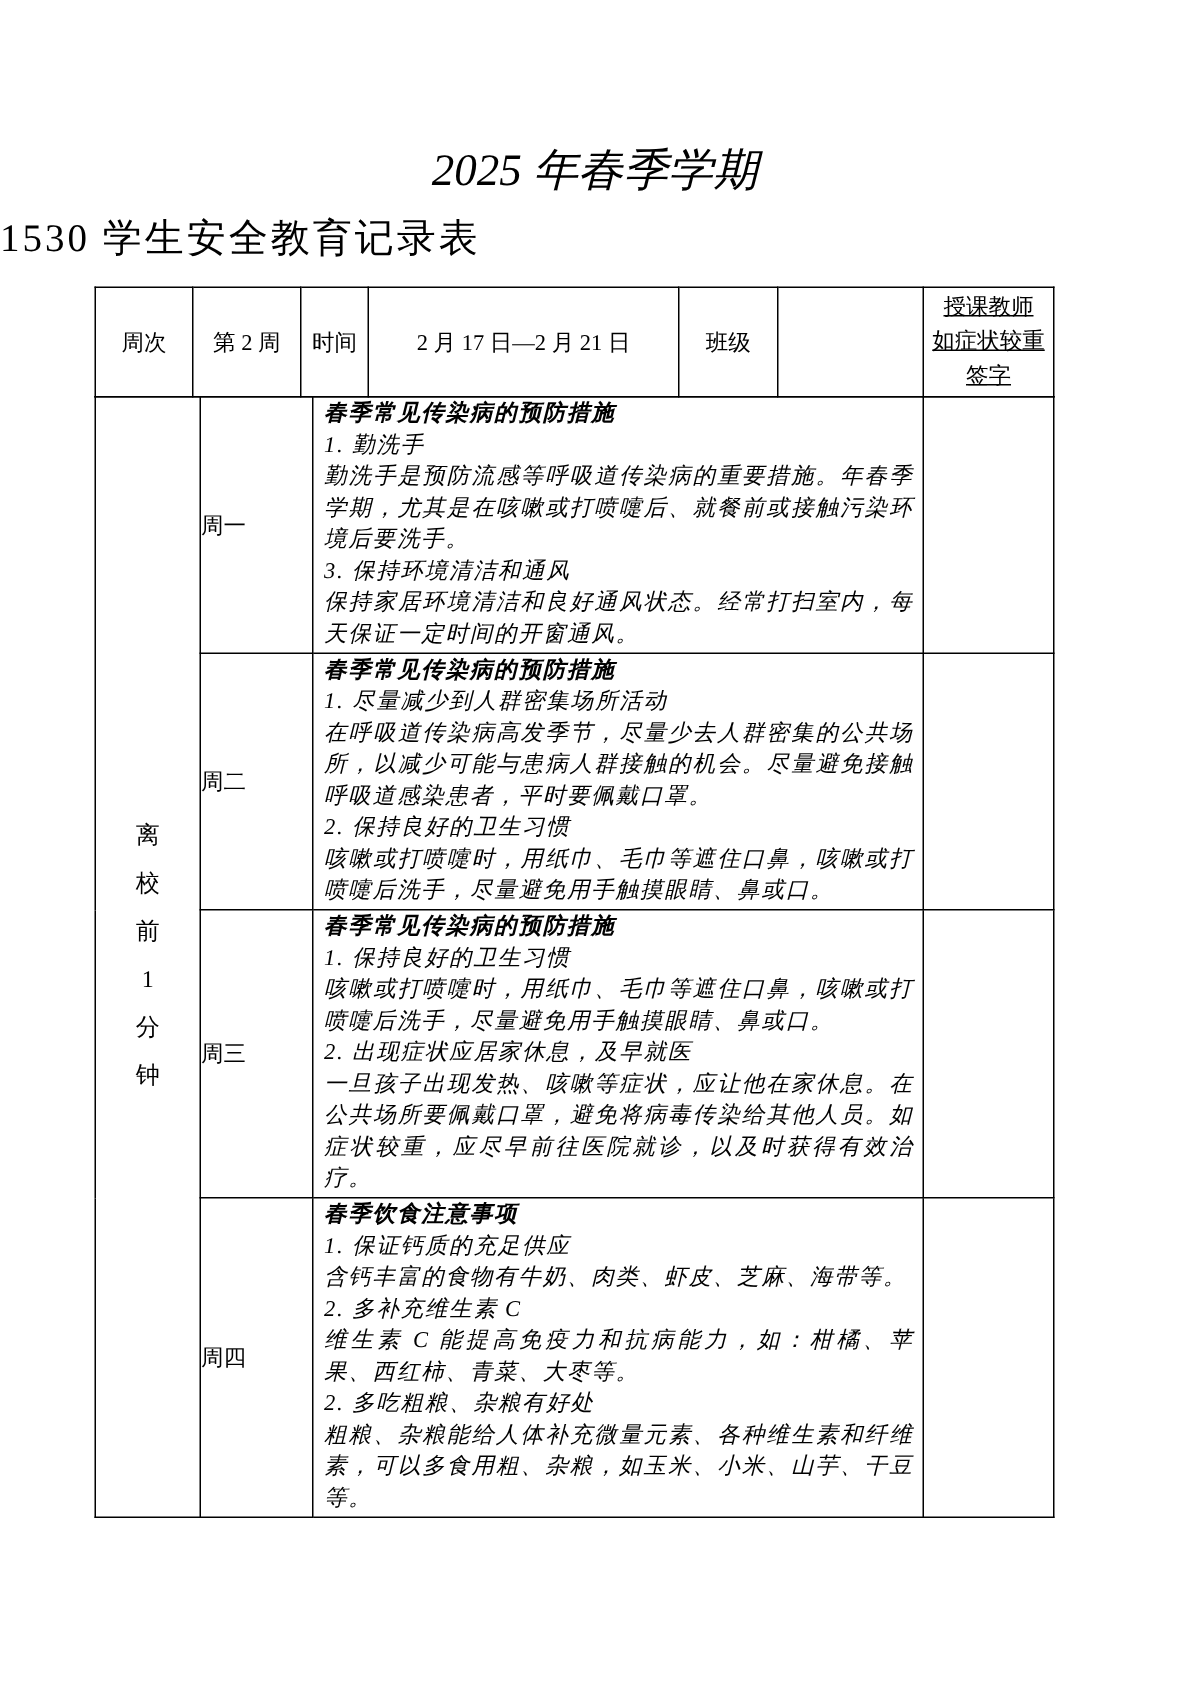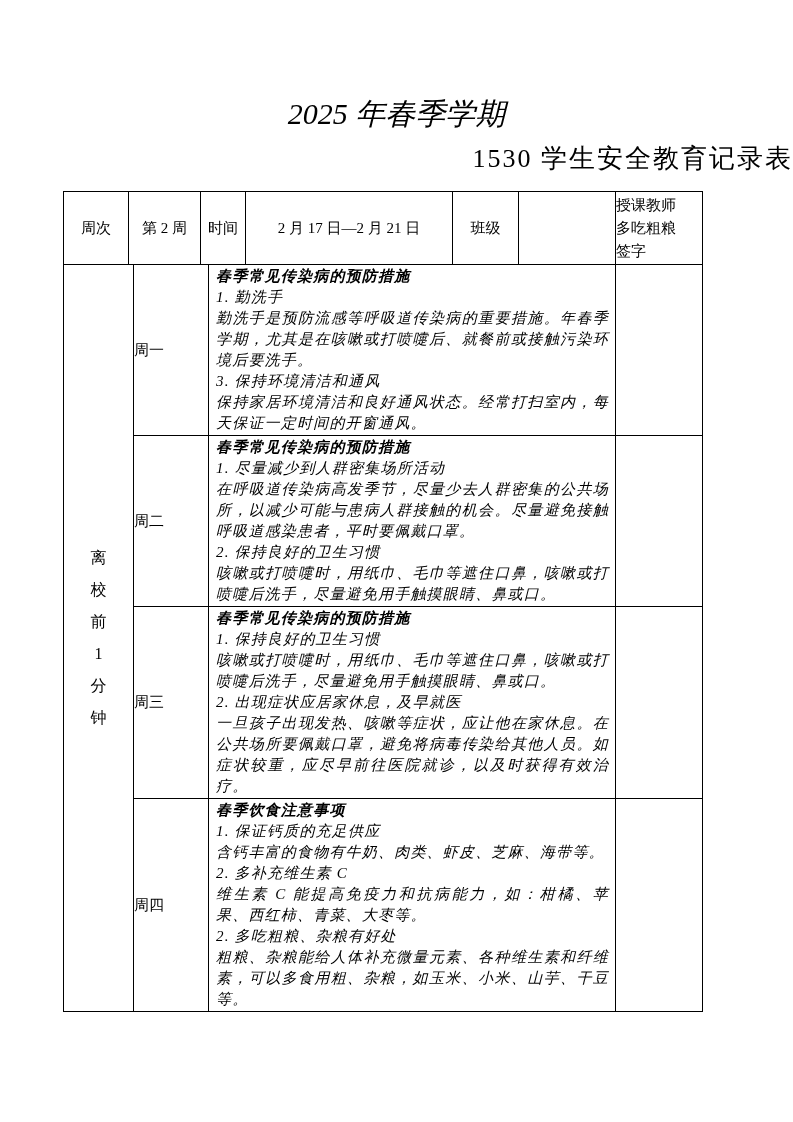--- a/index.html
+++ b/index.html
@@ -20,21 +20,21 @@
     line-height: 38px;
     font-weight: normal;
     text-align: center;
     font-style: italic;
   }
   .doc-subtitle {
     margin: 10px 0 0 0;
     font-size: 26px;
     line-height: 32px;
     font-weight: normal;
-    text-align: right;
+    text-align: left;
     letter-spacing: 2px;
   }
   .table-wrap {
     margin: 16px 0 0 63px;
     width: 639px;
   }
   table {
     border-collapse: collapse;
     table-layout: fixed;
     width: 639px;
@@ -46,21 +46,22 @@
   }
   
   .t-head tr { height: 73px; }
   .t-head td {
     text-align: center;
     vertical-align: middle;
     font-size: 15px;
   }
   .sign-cell div {
     line-height: 23px;
-    text-align: left;
+    text-align: center;
+    text-decoration: underline;
   }
   
   .t-body { margin-top: -1px; }
   .t-body tr.r0 { height: 170px; }
   .t-body tr.r1 { height: 164px; }
   .t-body tr.r2 { height: 168px; }
   .t-body tr.r3 { height: 209px; }
   .left-cell {
     text-align: center;
     vertical-align: middle;
@@ -112,21 +113,21 @@
     <tbody>
         <tr>
       <td>周次</td>
       <td>第 2 周</td>
       <td>时间</td>
       <td>2 月 17 日—2 月 21 日</td>
       <td>班级</td>
       <td></td>
       <td class="sign-cell">
         <div>授课教师</div>
-        <div>多吃粗粮</div>
+        <div>如症状较重</div>
         <div>签字</div>
       </td>
     </tr>
   </tbody>
     </table>
 
   <table class="t-body">
     <colgroup>
       <col style="width:70px">
         <col style="width:75px">

